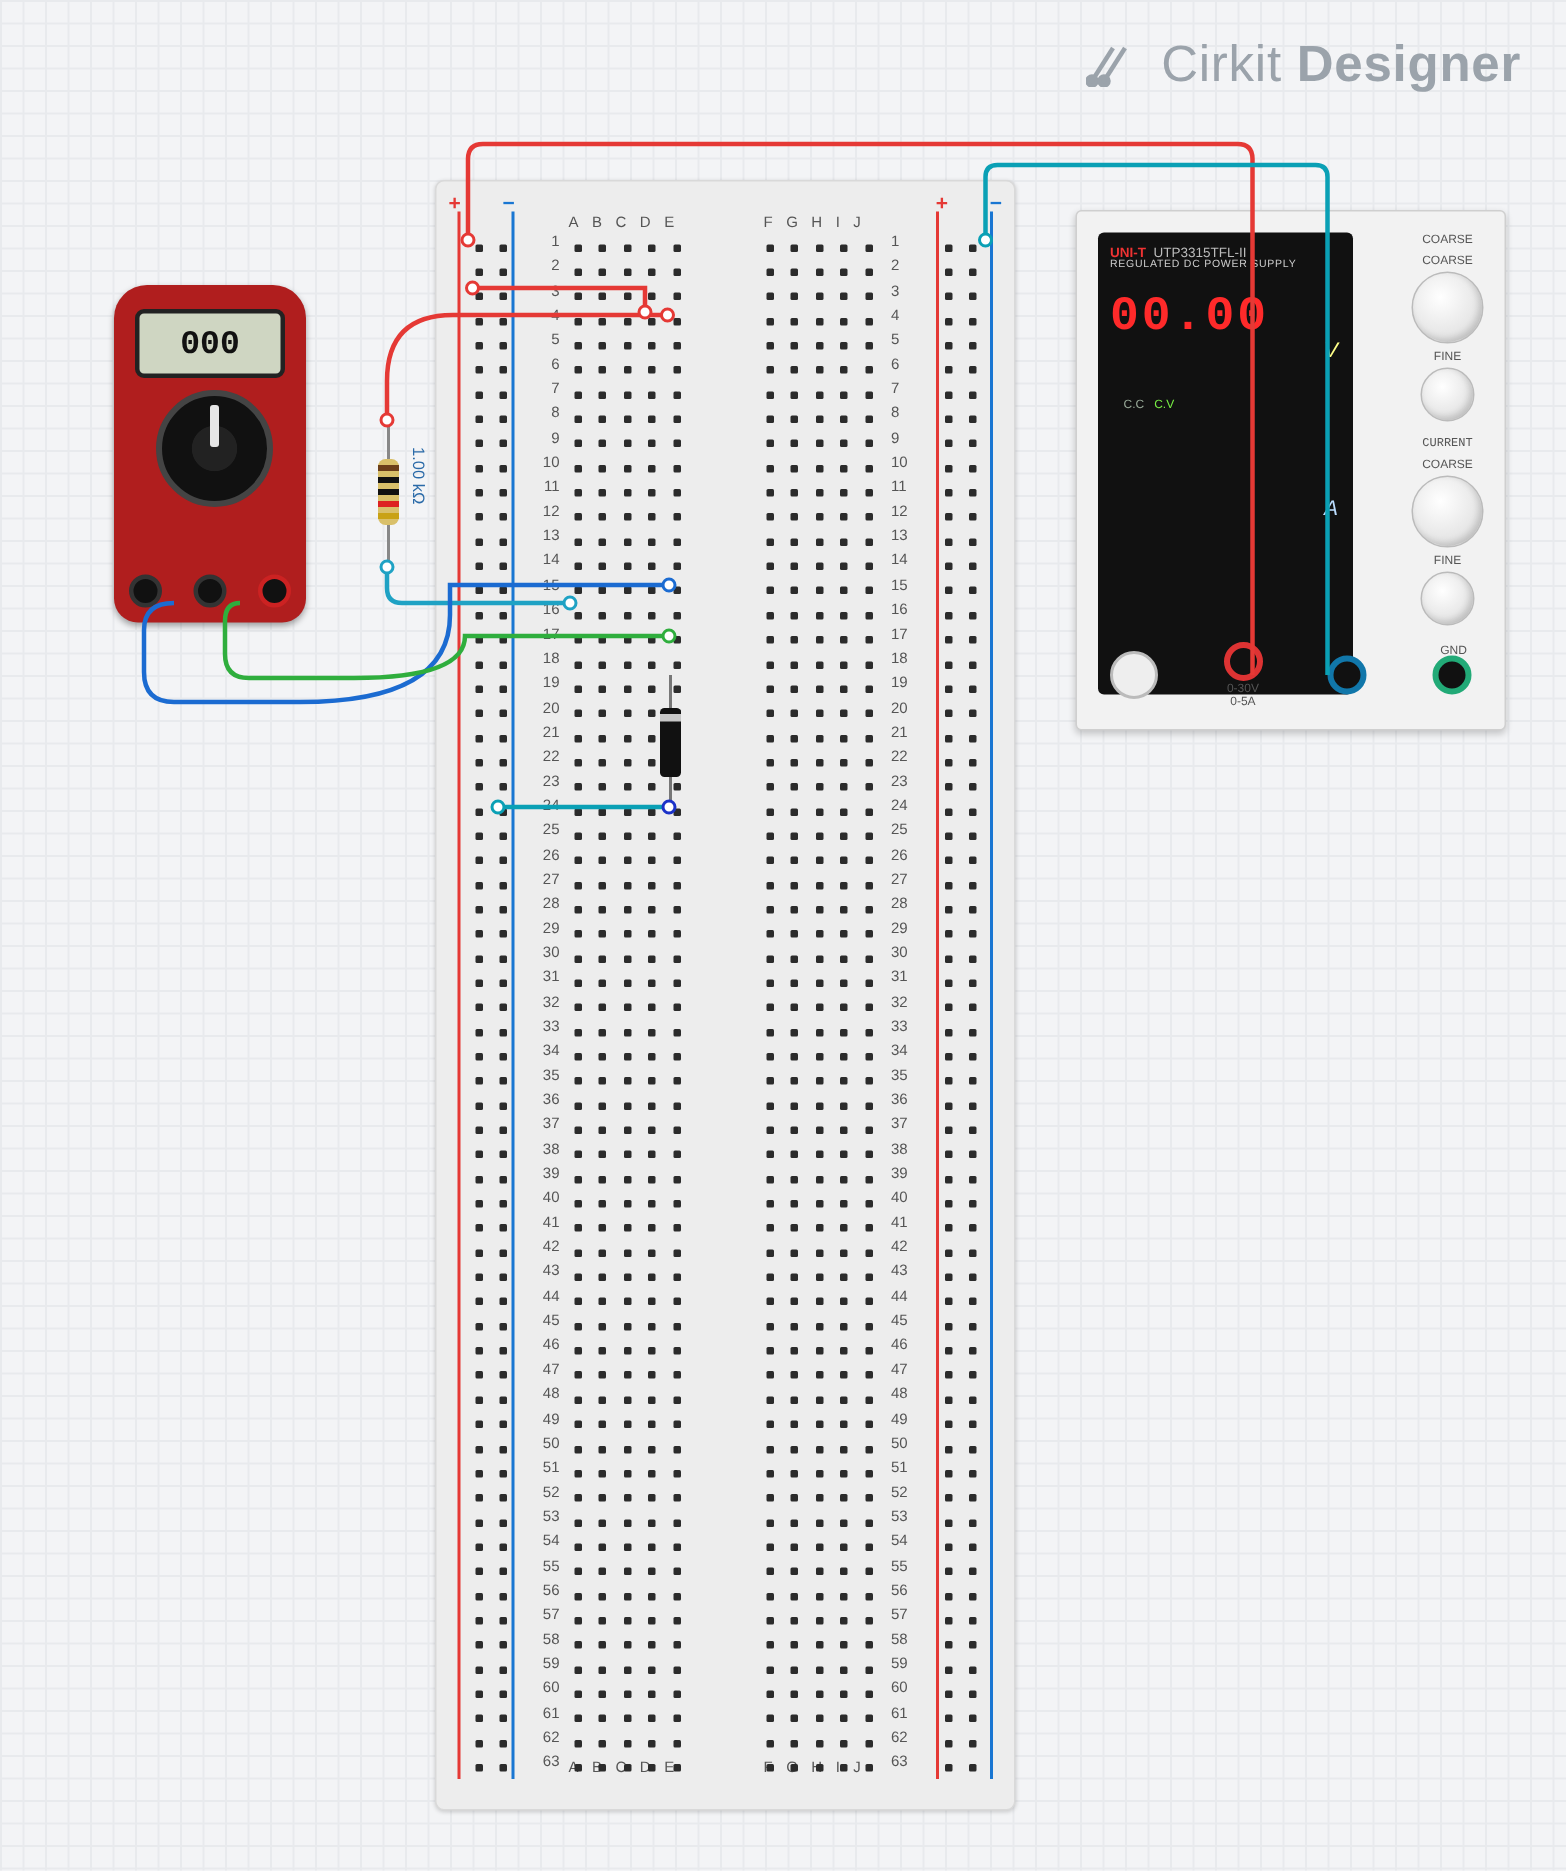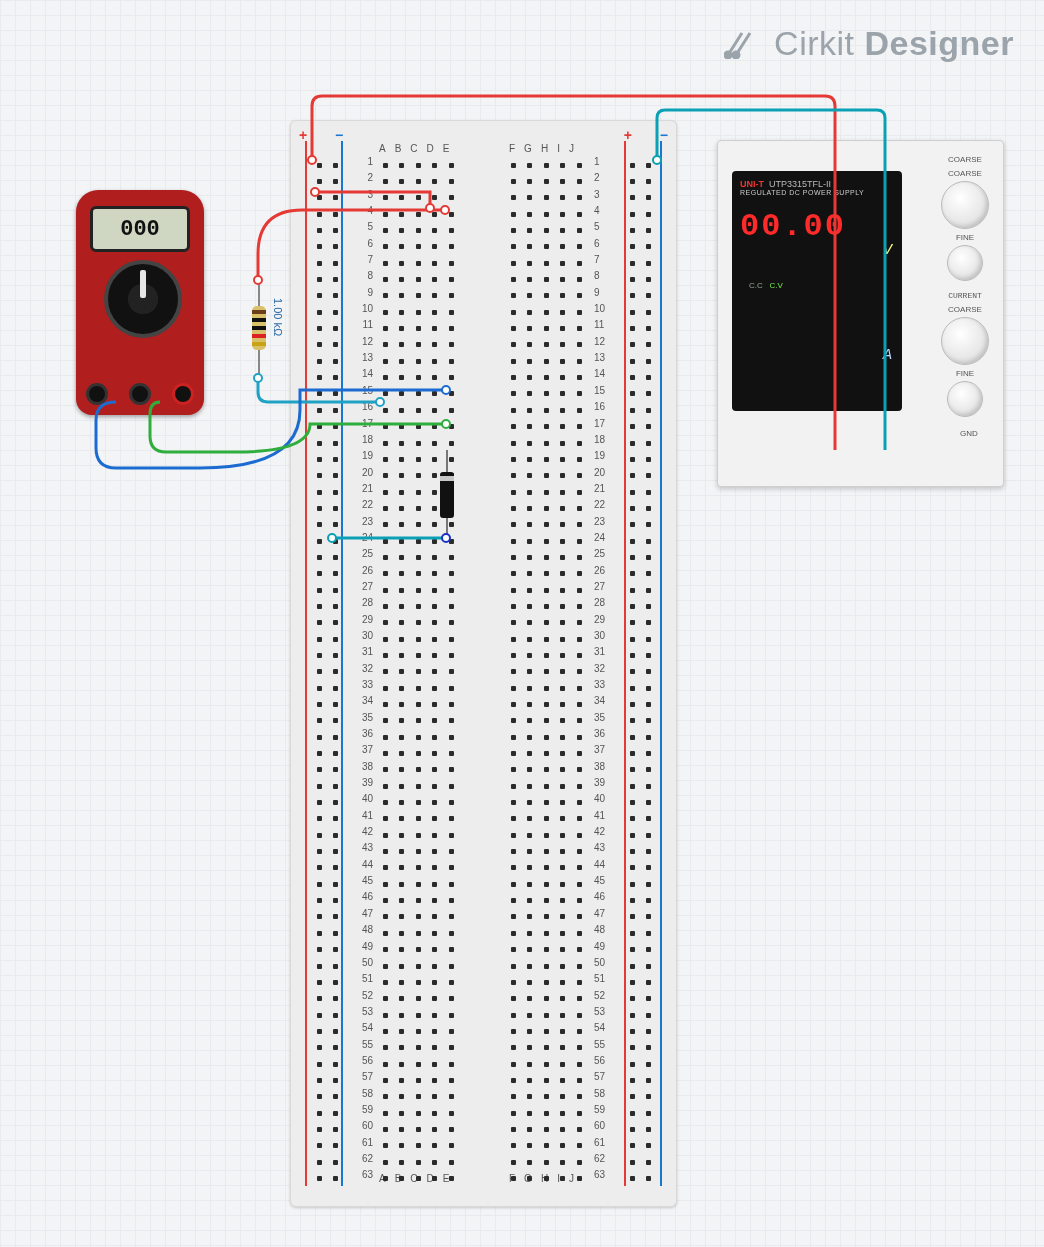--- a/index.html
+++ b/index.html
@@ -47,21 +47,21 @@
   .meter .dial::after{content:"";position:absolute;left:46%;top:6px;width:8%;height:40%;background:#e6e6e6;border-radius:2px;}
   .meter .ports{position:absolute;bottom:10px;left:0;right:0;display:flex;justify-content:space-around;}
   .meter .ports span{width:16px;height:16px;border-radius:50%;background:#111;border:3px solid #333;}
   .meter .ports span.r{border-color:#c22;}
   
   .psu{
     position:absolute;right:40px;top:140px;width:285px;height:345px;
     background:#f2f2f2;border:1px solid #cfcfcf;border-radius:4px;
     box-shadow:0 2px 5px rgba(0,0,0,.2);
   }
-  .psu .panel{position:absolute;left:14px;top:14px;width:170px;height:240px;background:#111;border-radius:4px;color:#fff;padding:8px;box-sizing:border-box;margin-top:16px;}
+  .psu .panel{position:absolute;left:14px;top:14px;width:170px;height:308px;background:#111;border-radius:4px;color:#fff;padding:8px;box-sizing:border-box;}
   .psu .panel .model{font-size:9px;color:#bbb;}
   .psu .panel .sub{font-size:7px;color:#ccc;letter-spacing:.5px;}
   .psu .seg{font-family:"Courier New",monospace;font-weight:700;letter-spacing:2px;}
   .psu .seg.v{color:#ff2a2a;font-size:32px;margin-top:12px;}
   .psu .seg.a{color:#1ee6c1;font-size:30px;margin-top:38px;}
   .psu .unit{position:absolute;right:10px;font-style:italic;font-size:14px;}
   .psu .unit.v{top:70px;color:#ff8;}
   .psu .unit.a{top:175px;color:#bdf;}
   .psu .cc{position:absolute;left:17px;top:110px;font-size:8px;color:#9a9;}
   .psu .knob{position:absolute;right:14px;width:46px;height:46px;border-radius:50%;background:radial-gradient(circle at 40% 35%,#fff,#d7d7d7);border:1px solid #bbb;box-shadow:inset -2px -2px 4px rgba(0,0,0,.15);}
@@ -1190,20 +1190,32 @@
   <div class="klabel" style="top:28px;">COARSE</div>
   <div class="knob" style="top:40px;"></div>
   <div class="klabel" style="top:92px;">FINE</div>
   <div class="knob" style="top:104px;width:34px;height:34px;right:20px;"></div>
   <div class="klabel" style="top:150px;font-family:Liberation Mono, monospace;">CURRENT</div>
   <div class="klabel" style="top:164px;">COARSE</div>
   <div class="knob" style="top:176px;"></div>
   <div class="klabel" style="top:228px;">FINE</div>
   <div class="knob" style="top:240px;width:34px;height:34px;right:20px;"></div>
   <div class="klabel" style="bottom:48px;right:6px;">GND</div>
+  <div class="jacks">
+    <div style="text-align:center">
+      <div class="pwr"></div>
+    </div>
+    <div style="text-align:center">
+      <div class="jack red"></div>
+      <div class="jlab" style="white-space:pre">0-30V
+0-5A</div>
+    </div>
+    <div class="jack blue"></div>
+    <div class="jack green"></div>
+  </div>
 </div>
 
 <div class="resistor">
   <div class="lead" style="top:0;height:28px;"></div>
   <div class="body">
     <div class="band" style="top:4px;background:#6b3e1a"></div>
     <div class="band" style="top:12px;background:#111"></div>
     <div class="band" style="top:20px;background:#111"></div>
     <div class="band" style="top:28px;background:#d22"></div>
     <div class="band" style="top:36px;background:#c9a215"></div>

